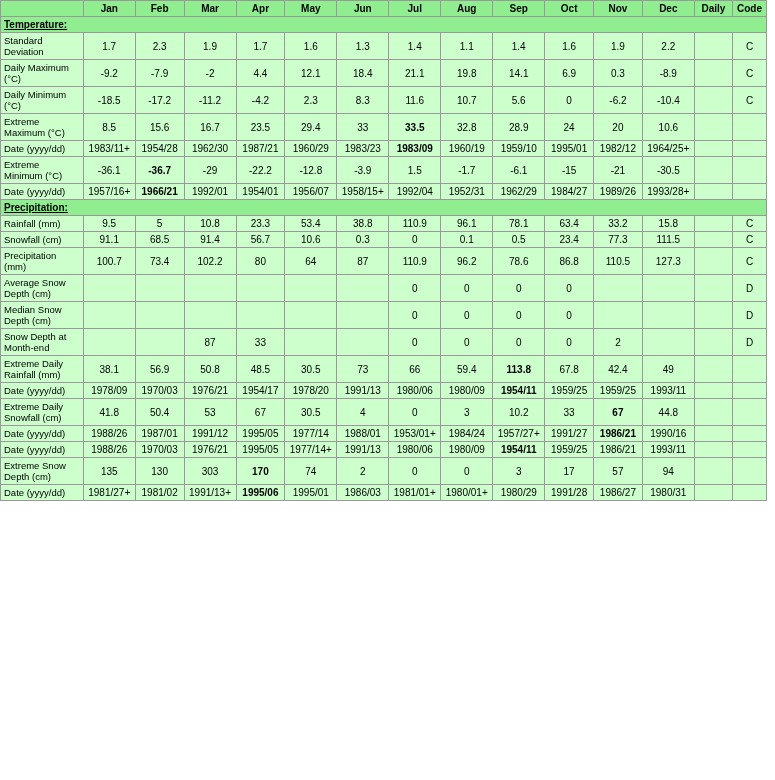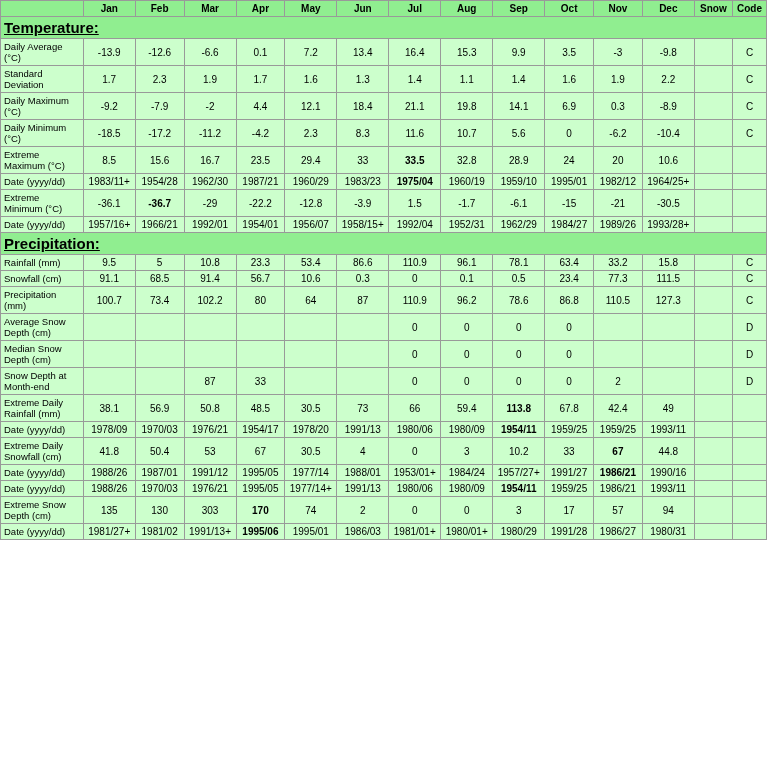--- a/index.html
+++ b/index.html
@@ -2,21 +2,21 @@
 <html><head>
   <meta charset="utf-8">
   <style>
     * { box-sizing: border-box; margin: 0; padding: 0; }
     body { font-family: Arial, sans-serif; font-size: 10px; background: #fff; }
     table { border-collapse: collapse; width: 767px; }
     th, td { border: 1px solid #999; padding: 2px 3px; text-align: center; vertical-align: middle; }
     td:first-child { text-align: left; font-size: 9.5px; }
     th { background: #90ee90; font-weight: bold; }
     .header-row th { background: #90ee90; }
-    .section-header td { background: #90ee90; font-weight: bold; text-decoration: underline; font-size: 15px; }
+    .section-header td { background: #90ee90; font-weight: bold; text-decoration: underline; font-size: 10px; }
     .data-row td { background: #ccffcc; }
     .label-col { width: 78px; }
     .month-col { width: 46px; }
     .year-col { width: 36px; }
     .code-col { width: 28px; }
   </style>
 </head>
 <body>
 
 <table>
@@ -28,44 +28,27 @@
       <th class="month-col">Mar</th>
       <th class="month-col">Apr</th>
       <th class="month-col">May</th>
       <th class="month-col">Jun</th>
       <th class="month-col">Jul</th>
       <th class="month-col">Aug</th>
       <th class="month-col">Sep</th>
       <th class="month-col">Oct</th>
       <th class="month-col">Nov</th>
       <th class="month-col">Dec</th>
-      <th class="year-col">Snow</th>
+      <th class="year-col">Daily</th>
       <th class="code-col">Code</th>
     </tr>
   </thead>
   <tbody id="table-body">
   <tr class="section-header">
         <td colspan="15">Temperature:</td>
-      </tr>
-      <tr class="data-row">
-        <td>Daily Average (°C)</td>
-        <td>-13.9</td>
-        <td>-12.6</td>
-        <td>-6.6</td>
-        <td>0.1</td>
-        <td>7.2</td>
-        <td>13.4</td>
-        <td>16.4</td>
-        <td>15.3</td>
-        <td>9.9</td>
-        <td>3.5</td>
-        <td>-3</td>
-        <td>-9.8</td>
-        <td></td>
-        <td>C</td>
       </tr>
       <tr class="data-row">
         <td>Standard Deviation</td>
         <td>1.7</td>
         <td>2.3</td>
         <td>1.9</td>
         <td>1.7</td>
         <td>1.6</td>
         <td>1.3</td>
         <td>1.4</td>
@@ -129,21 +112,21 @@
         <td></td>
       </tr>
       <tr class="data-row">
         <td>Date (yyyy/dd)</td>
         <td>1983/11+</td>
         <td>1954/28</td>
         <td>1962/30</td>
         <td>1987/21</td>
         <td>1960/29</td>
         <td>1983/23</td>
-        <td style="font-weight: bold;">1975/04</td>
+        <td style="font-weight: bold;">1983/09</td>
         <td>1960/19</td>
         <td>1959/10</td>
         <td>1995/01</td>
         <td>1982/12</td>
         <td>1964/25+</td>
         <td></td>
         <td></td>
       </tr>
       <tr class="data-row">
         <td>Extreme Minimum (°C)</td>
@@ -158,21 +141,21 @@
         <td>-6.1</td>
         <td>-15</td>
         <td>-21</td>
         <td>-30.5</td>
         <td></td>
         <td></td>
       </tr>
       <tr class="data-row">
         <td>Date (yyyy/dd)</td>
         <td>1957/16+</td>
-        <td style="font-weight: normal;">1966/21</td>
+        <td style="font-weight: bold;">1966/21</td>
         <td>1992/01</td>
         <td>1954/01</td>
         <td>1956/07</td>
         <td>1958/15+</td>
         <td>1992/04</td>
         <td>1952/31</td>
         <td>1962/29</td>
         <td>1984/27</td>
         <td>1989/26</td>
         <td>1993/28+</td>
@@ -182,21 +165,21 @@
       <tr class="section-header">
         <td colspan="15">Precipitation:</td>
       </tr>
       <tr class="data-row">
         <td>Rainfall (mm)</td>
         <td>9.5</td>
         <td>5</td>
         <td>10.8</td>
         <td>23.3</td>
         <td>53.4</td>
-        <td>86.6</td>
+        <td>38.8</td>
         <td>110.9</td>
         <td>96.1</td>
         <td>78.1</td>
         <td>63.4</td>
         <td>33.2</td>
         <td>15.8</td>
         <td></td>
         <td>C</td>
       </tr>
       <tr class="data-row">

